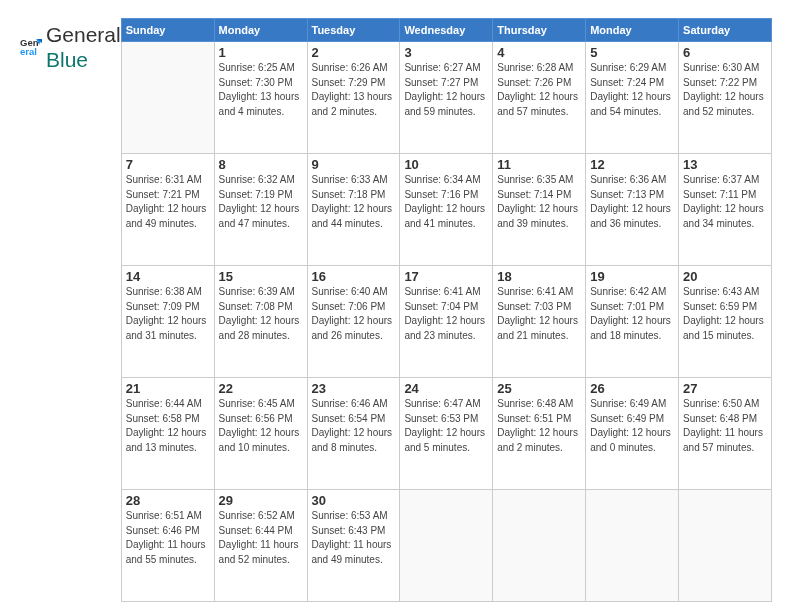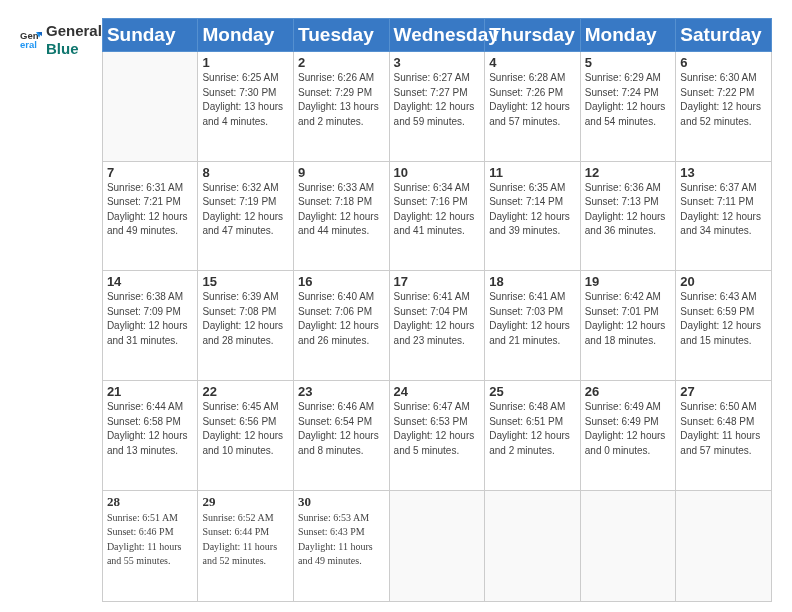--- a/index.html
+++ b/index.html
@@ -23,22 +23,22 @@
       justify-content: space-between;
       margin-bottom: 6px;
     }
     .logo {
       display: flex;
       align-items: center;
       gap: 4px;
       margin-top: 4px;
     }
     .logo-text {
-      font-size: 15px;
-      font-weight: bold;
+      font-size: 21px;
+      font-weight: normal;
       color: #333;
       line-height: 1.2;
     }
     .logo-icon {
       width: 22px;
       height: 22px;
     }
     .header-right {
       text-align: right;
     }
@@ -56,21 +56,21 @@
     .calendar {
       flex: 1;
       border: 1px solid #ccc;
       border-collapse: collapse;
       width: 100%;
       table-layout: fixed;
     }
     .calendar th {
       background: #3879C5;
       color: #fff;
-      font-size: 19px;
+      font-size: 11px;
       font-weight: bold;
       padding: 5px 4px;
       text-align: left;
       border: 1px solid #5590d0;
     }
     .calendar td {
       border: 1px solid #ccc;
       vertical-align: top;
       padding: 3px 4px 4px 4px;
       font-size: 10.5px;
@@ -87,21 +87,20 @@
     .day-info {
       font-size: 10px;
       color: #444;
       line-height: 1.45;
     }
     .empty-cell {
       background: #f9f9f9;
     }
     .last-row td {
       height: 68px;
-      font-family: Liberation Serif, serif;
     }
   </style>
 </head>
 <body>
 
 <div class="page">
   <div class="top-section">
     <div class="logo">
       <svg class="logo-icon" viewBox="0 0 30 30" xmlns="http://www.w3.org/2000/svg">
         <text y="14" font-size="13" font-weight="bold" fill="#333">Gen</text>

